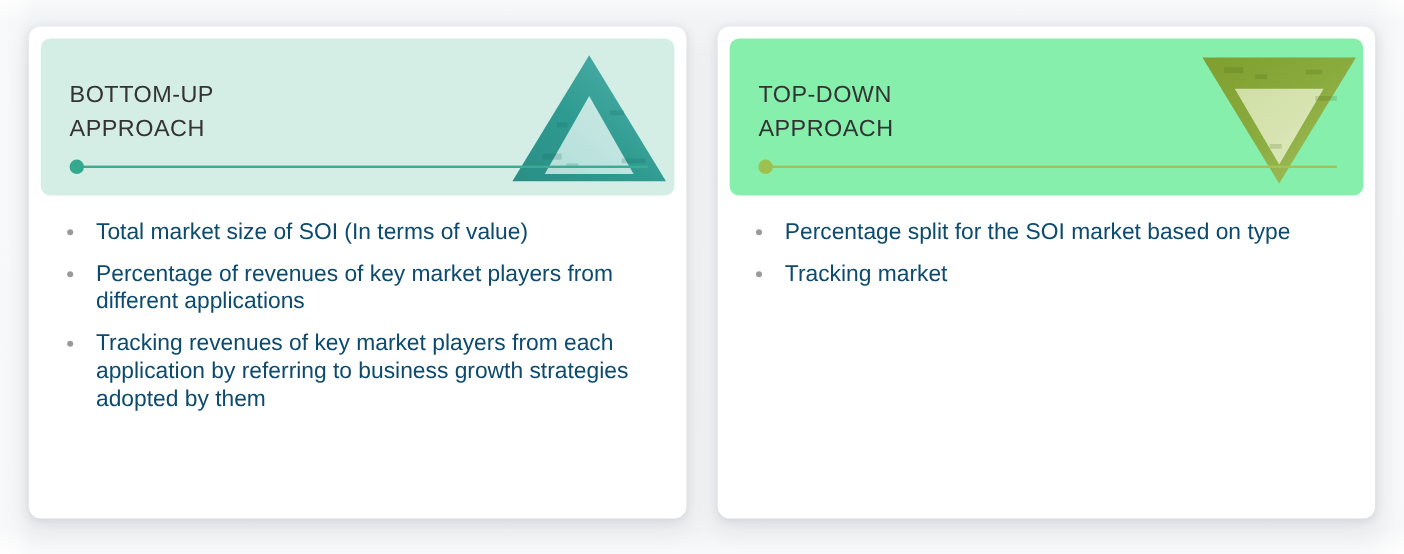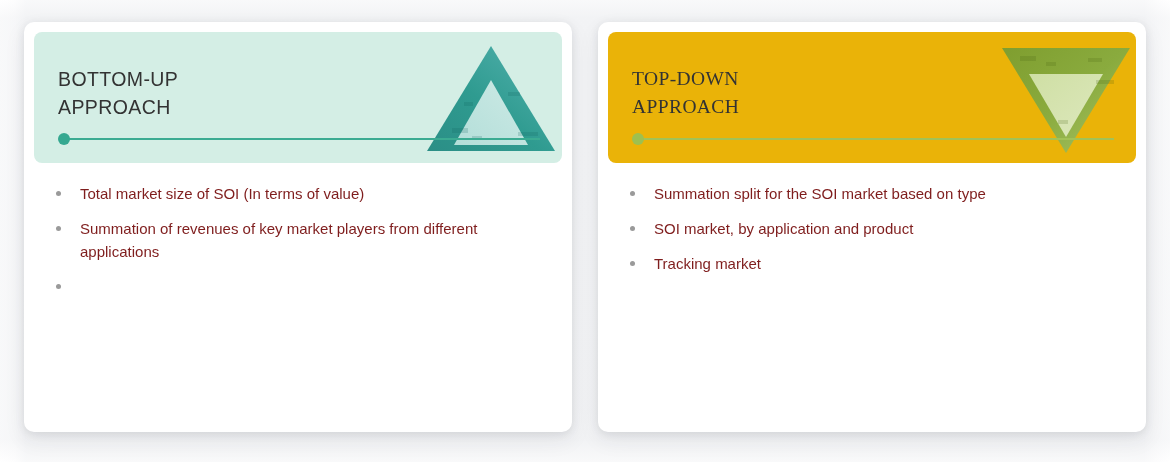--- a/index.html
+++ b/index.html
@@ -53,21 +53,21 @@
   .card-header {
     position: absolute;
     left: 10px;
     top: 10px;
     width: 528px;
     height: 131px;
     border-radius: 8px;
     overflow: hidden;
   }
   .hdr-teal  { background: #d4eee5; }
-  .hdr-green { background: #eab308; font-family: Liberation Serif, serif; }
+  .hdr-green { background: #86efac; }
 
   .card-title {
     position: absolute;
     left: 24px;
     top: 33px;
     font-size: 19.5px;
     line-height: 28px;
     letter-spacing: 0.4px;
     color: #333333;
     white-space: pre-line;
@@ -116,23 +116,23 @@
     top: 160px;
     width: 498px;
     margin: 0;
     padding: 0;
     list-style: none;
   }
   .bullet {
     position: relative;
     padding-left: 28px;
     margin-bottom: 12px;
-    font-size: 15px;
+    font-size: 19px;
     line-height: 23px;
-    color: #7f1d1d;
+    color: #0c4a6e;
   }
   .bullet .dot {
     position: absolute;
     left: 4px;
     top: 9px;
     width: 5px;
     height: 5px;
     border-radius: 50%;
     background: #9a9a9a;
   }
@@ -180,24 +180,25 @@
         </div>
       </div>
 
       <ul class="bullets">
         <li class="bullet">
           <span class="dot"></span>
           <span>Total market size of SOI (In terms of value)</span>
         </li>
         <li class="bullet">
           <span class="dot"></span>
-          <span>Summation of revenues of key market players from different applications</span>
-        </li>
-        <li class="bullet">
-          <span class="dot"></span>
+          <span>Percentage of revenues of key market players from different applications</span>
+        </li>
+        <li class="bullet">
+          <span class="dot"></span>
+          <span>Tracking revenues of key market players from each application by referring to business growth strategies adopted by them</span>
         </li>
       </ul>
     </div>
 
     <div class="card card-right">
       <div class="card-header hdr-green green">
 
         <div class="tri">
           <svg width="140" height="131" viewBox="0 0 140 131" xmlns="http://www.w3.org/2000/svg">
             <defs>
@@ -228,25 +229,21 @@
 
         <div class="rule-wrap">
           <div class="rule-line"></div>
           <div class="rule-dot"></div>
         </div>
       </div>
 
       <ul class="bullets">
         <li class="bullet">
           <span class="dot"></span>
-          <span>Summation split for the SOI market based on type</span>
-        </li>
-        <li class="bullet">
-          <span class="dot"></span>
-          <span>SOI market, by application and product</span>
+          <span>Percentage split for the SOI market based on type</span>
         </li>
         <li class="bullet">
           <span class="dot"></span>
           <span>Tracking market</span>
         </li>
       </ul>
     </div>
 
   </div>
 </div>

